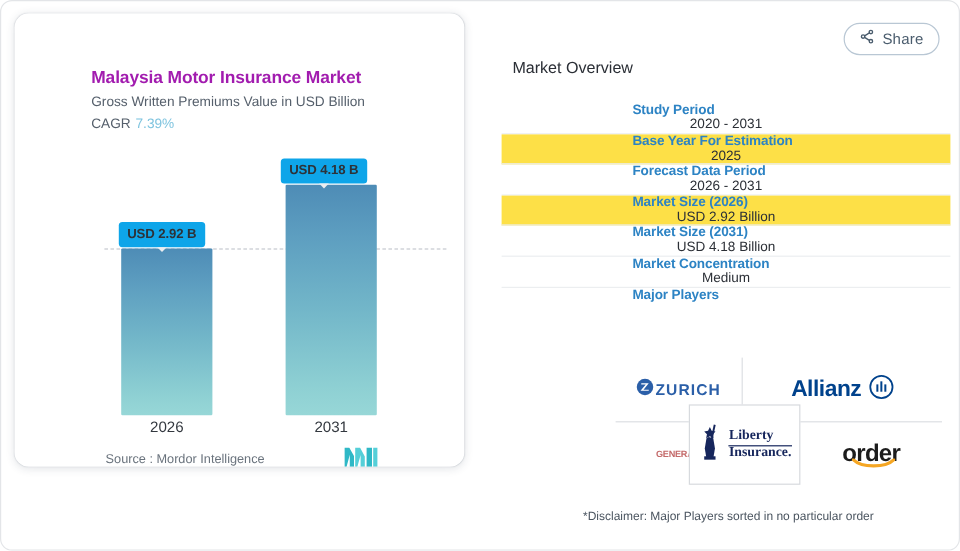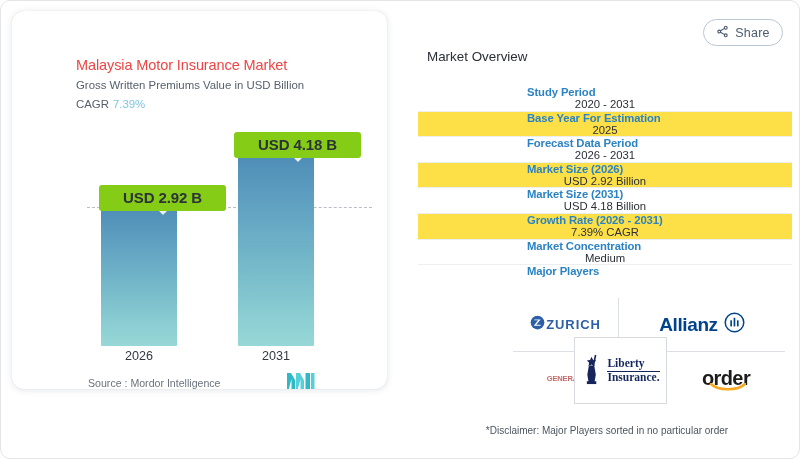--- a/index.html
+++ b/index.html
@@ -55,22 +55,22 @@
     background: #ffffff;
     border-radius: 12px;
     box-shadow: 0 1px 7px rgba(40,55,75,.13), 0 0 1px rgba(40,55,75,.18);
   }
 
   .chart-title {
     position: absolute;
     left: 64px;
     top: 46px;
     font-size: 14.5px;
-    font-weight: normal;
-    color: #ef4444;
+    font-weight: bold;
+    color: #a21caf;
     letter-spacing: -.1px;
   }
   .chart-sub {
     position: absolute;
     left: 64px;
     top: 68px;
     font-size: 11.4px;
     color: #56606c;
   }
   .chart-cagr {
@@ -104,25 +104,25 @@
   .bar {
     position: absolute;
     border-radius: 1px;
     background: linear-gradient(180deg, #4e8cb6 0%, #5d9ec0 22%, #73b7c9 55%, #8ed0d3 88%, #97d7d7 100%);
   }
   .bar-2026 { left: 89px;  top: 196px; width: 76px; height: 139px; }
   .bar-2031 { left: 226px; top: 143px; width: 76px; height: 192px; }
 
   .vlabel {
     position: absolute;
-    background: #84cc16;
+    background: #0ea5e9;
     color: #2d3238;
-    font-size: 15px;
-    font-weight: bold;
-    padding: 4px 24px 5px;
+    font-size: 11px;
+    font-weight: bold;
+    padding: 4px 7px 5px;
     border-radius: 3px;
     white-space: nowrap;
     letter-spacing: -.1px;
   }
   .vlabel-2026 { left: 87px;  top: 174px; }
   .vlabel-2031 { left: 222px; top: 121px; }
   .vlabel::after {
     content: "";
     position: absolute;
     bottom: -4px;
@@ -360,24 +360,20 @@
       <div class="tkey">Forecast Data Period</div>
       <div class="tval">2026 - 2031</div>
     </div>
     <div class="trow alt">
       <div class="tkey">Market Size (2026)</div>
       <div class="tval">USD 2.92 Billion</div>
     </div>
     <div class="trow">
       <div class="tkey">Market Size (2031)</div>
       <div class="tval">USD 4.18 Billion</div>
-    </div>
-    <div class="trow alt">
-      <div class="tkey">Growth Rate (2026 - 2031)</div>
-      <div class="tval">7.39% CAGR</div>
     </div>
     <div class="trow">
       <div class="tkey">Market Concentration</div>
       <div class="tval">Medium</div>
     </div>
     <div class="trow trow-players">
       <div class="tkey">Major Players</div>
       <div class="tval"></div>
     </div>
   </div>

